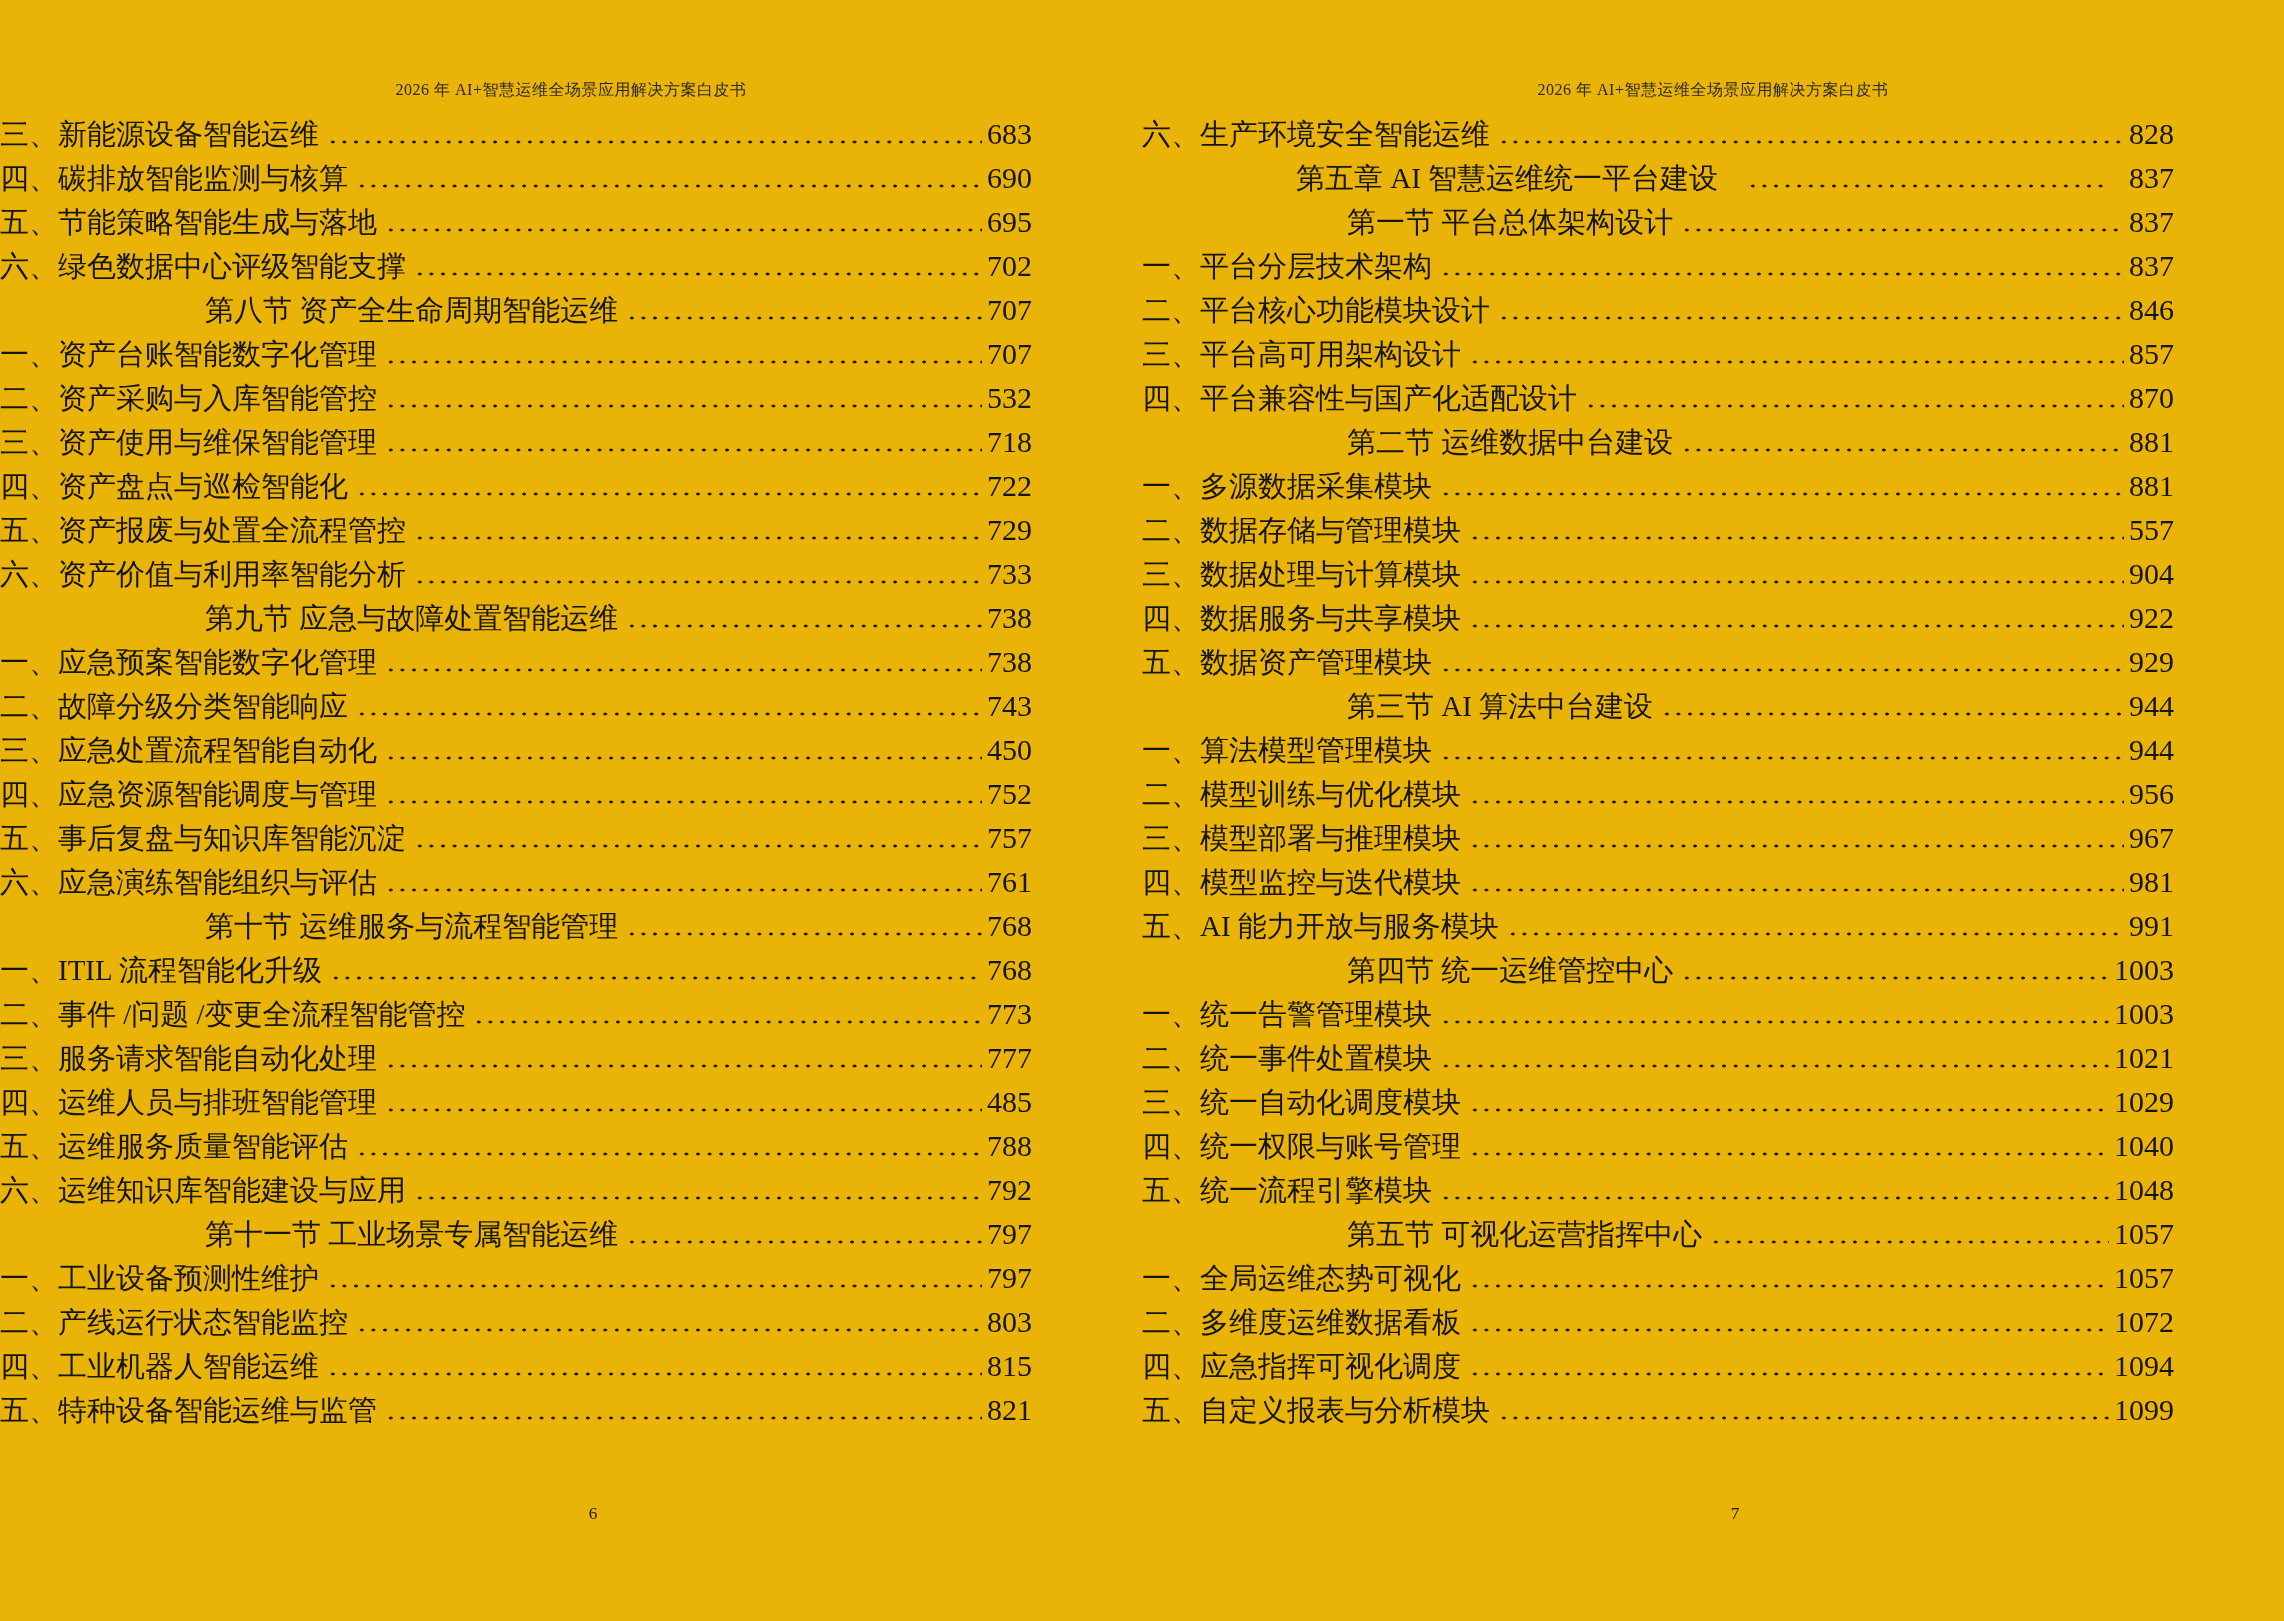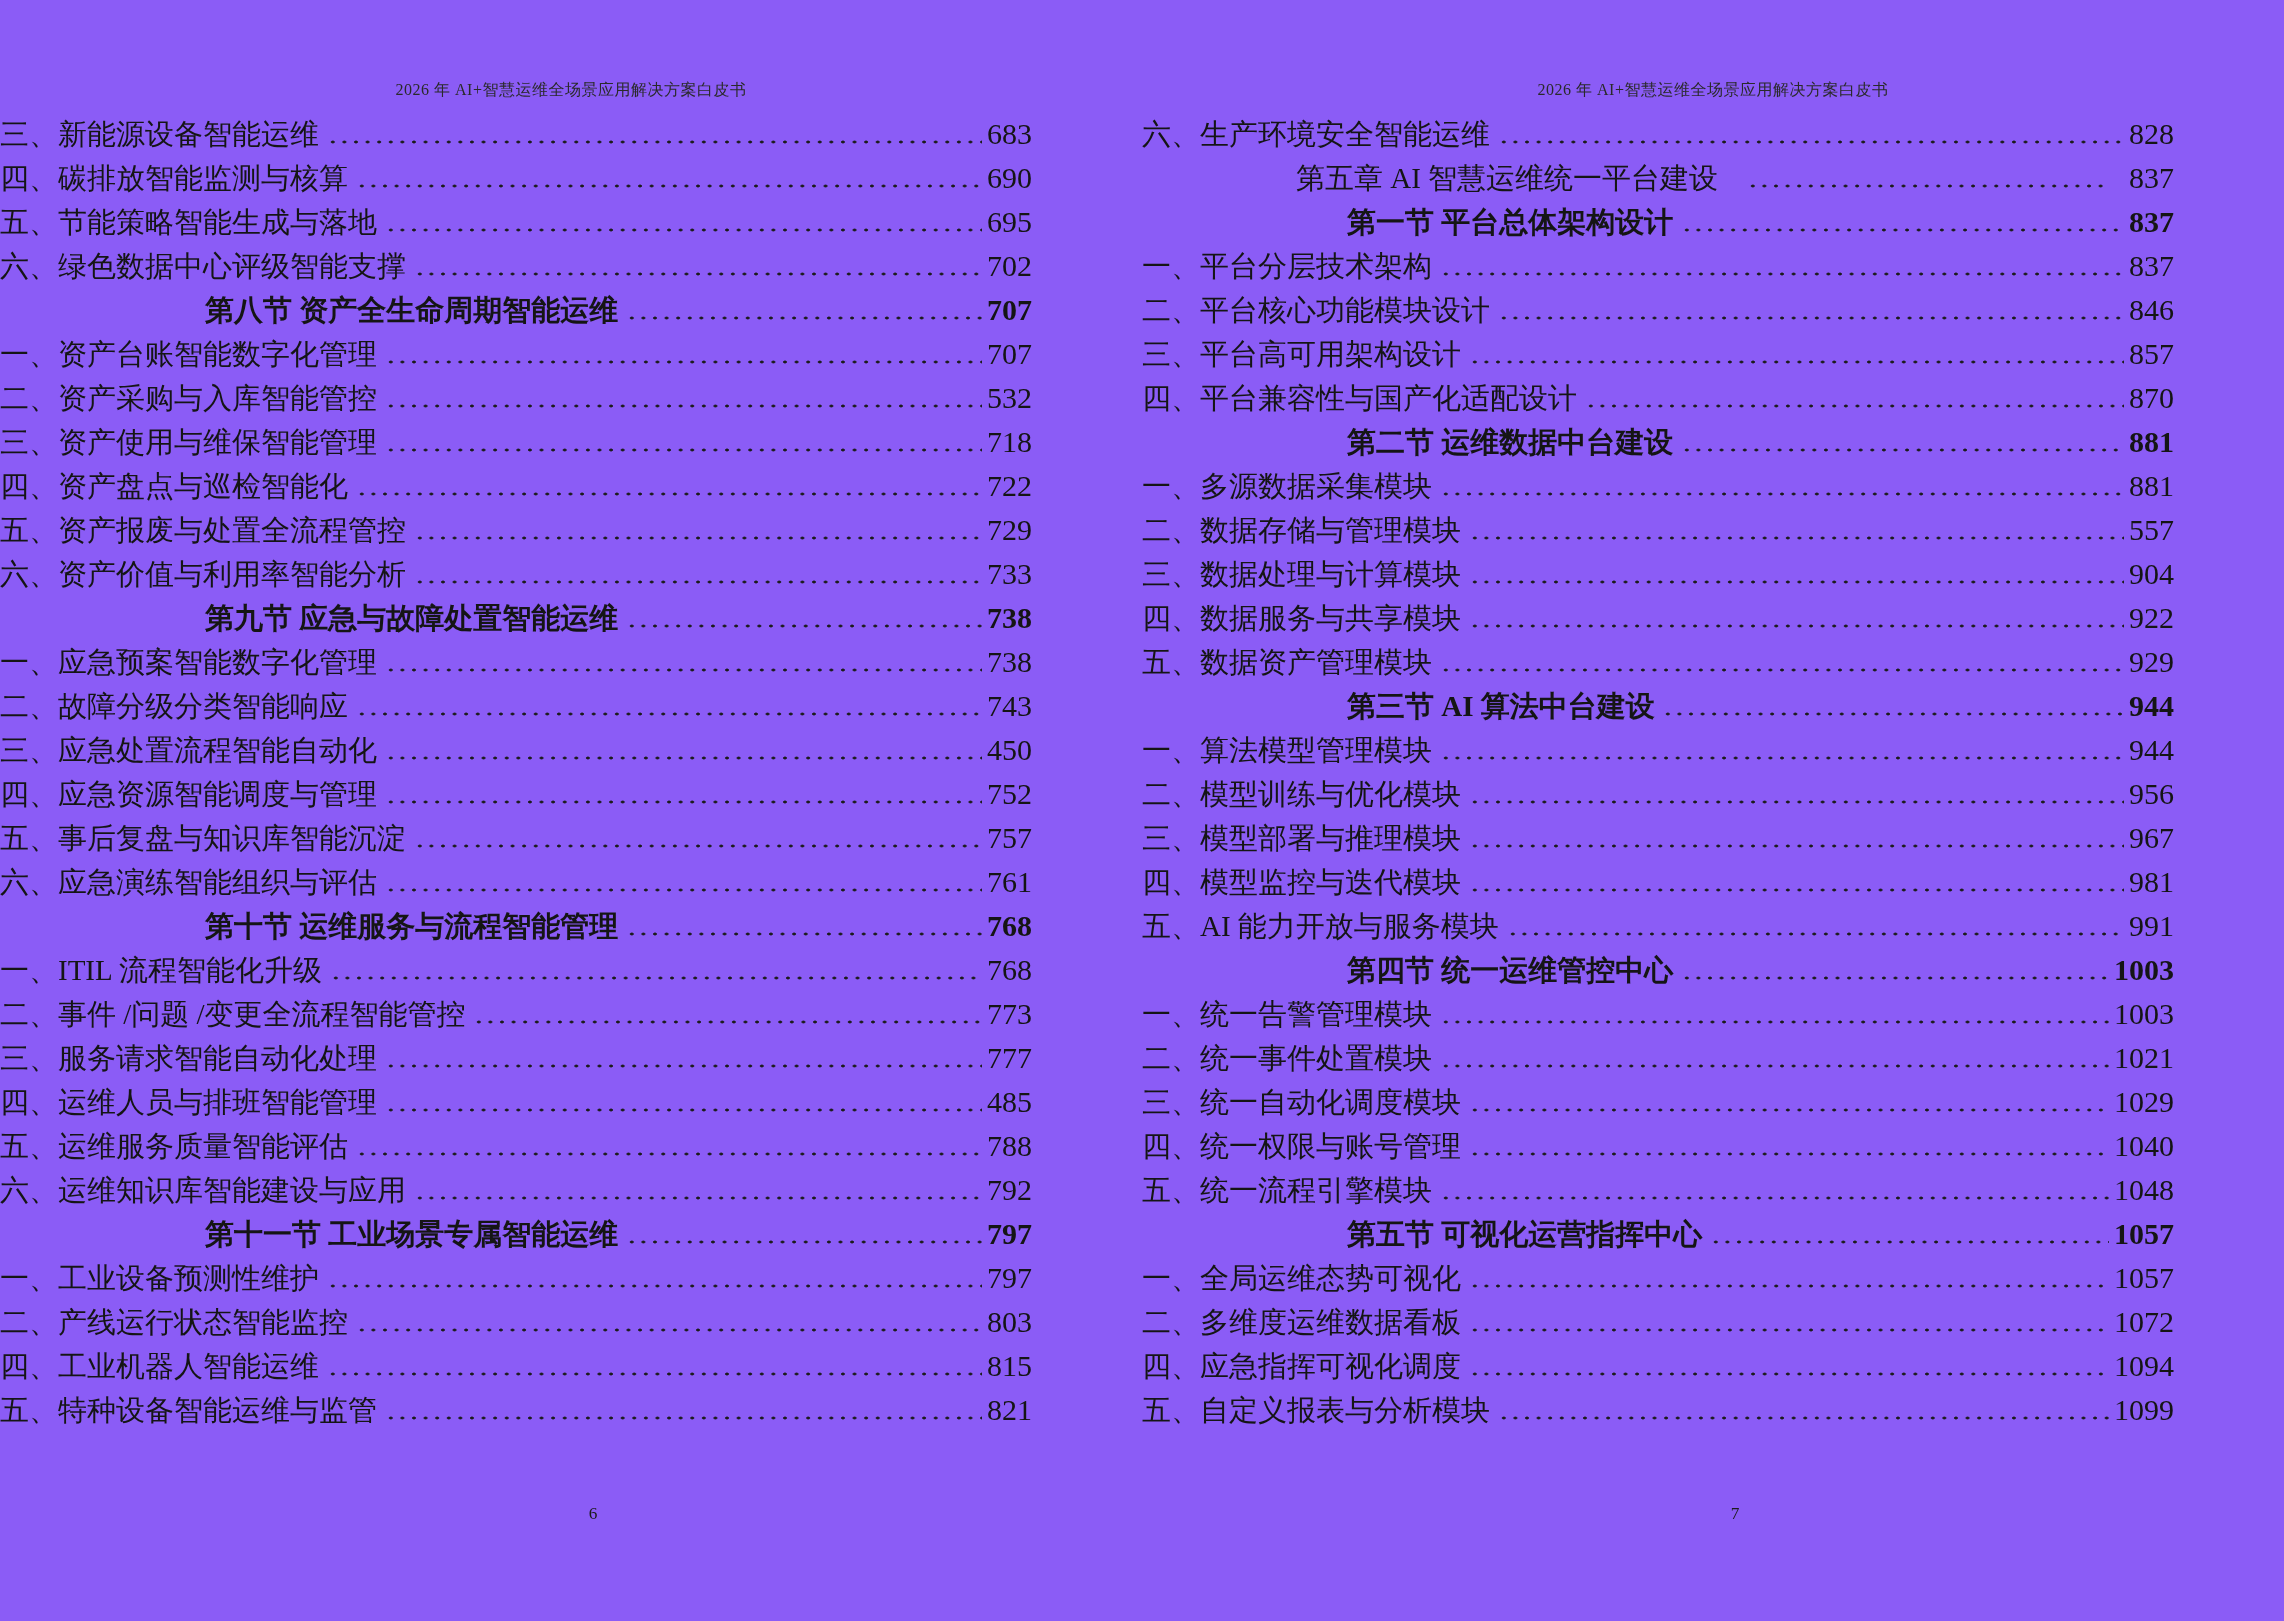--- a/index.html
+++ b/index.html
@@ -1,32 +1,32 @@
 <!DOCTYPE html>
 <html style="font-size:7.7px"><head>
 <meta charset="utf-8">
 <style>
   html,body{margin:0;padding:0;}
   body{
     width:2284px;height:1622px;background:#ffffff;position:relative;
     font-family:"Liberation Serif","DejaVu Serif",serif;color:#151515;
     overflow:hidden;
   }
-  .page{position:absolute;top:0;width:1142px;height:1622px;background:#8b5cf6;}
+  .page{position:absolute;top:0;width:1142px;height:1622px;background:#eab308;}
   .page-left{left:0;}
   .page-right{left:1142px;}
   .hdr{
     position:absolute;top:80px;left:120px;right:120px;
     text-align:center;font-size:16px;color:#2a2a2a;letter-spacing:0.5px;
     white-space:pre;
   }
   .toc{position:absolute;top:112px;left:0;right:110px;}
   .row{display:flex;align-items:baseline;height:44px;}
   .row.chapter{padding-left:154px;gap:21px;}
-  .row.section{padding-left:205px;font-weight:bold;}
+  .row.section{padding-left:205px;}
   .row.sub{}
   .t{font-size:29px;line-height:44px;white-space:pre;}
   .leader{
     flex:1;height:4.3px;margin:0 4.8px 0 7.7px;
     background-image:radial-gradient(circle,#1b1b1b 1.5px,rgba(0,0,0,0) 1.8px);
     background-size:11.6px 4.3px;background-repeat:repeat-x;background-position:0 50%;
     min-width:14.4px;
   }
   .num{font-size:30px;line-height:44px;white-space:pre;}
   .pgnum{

